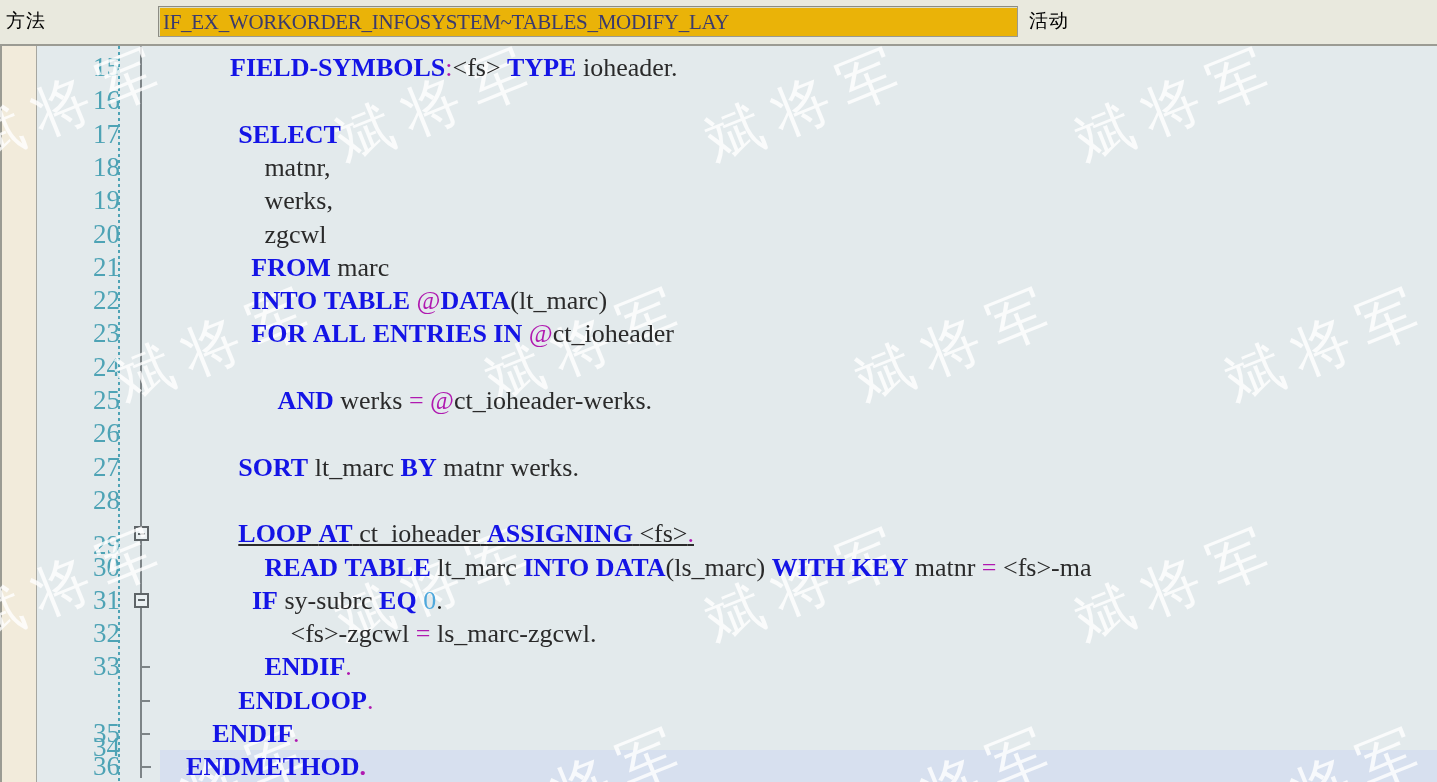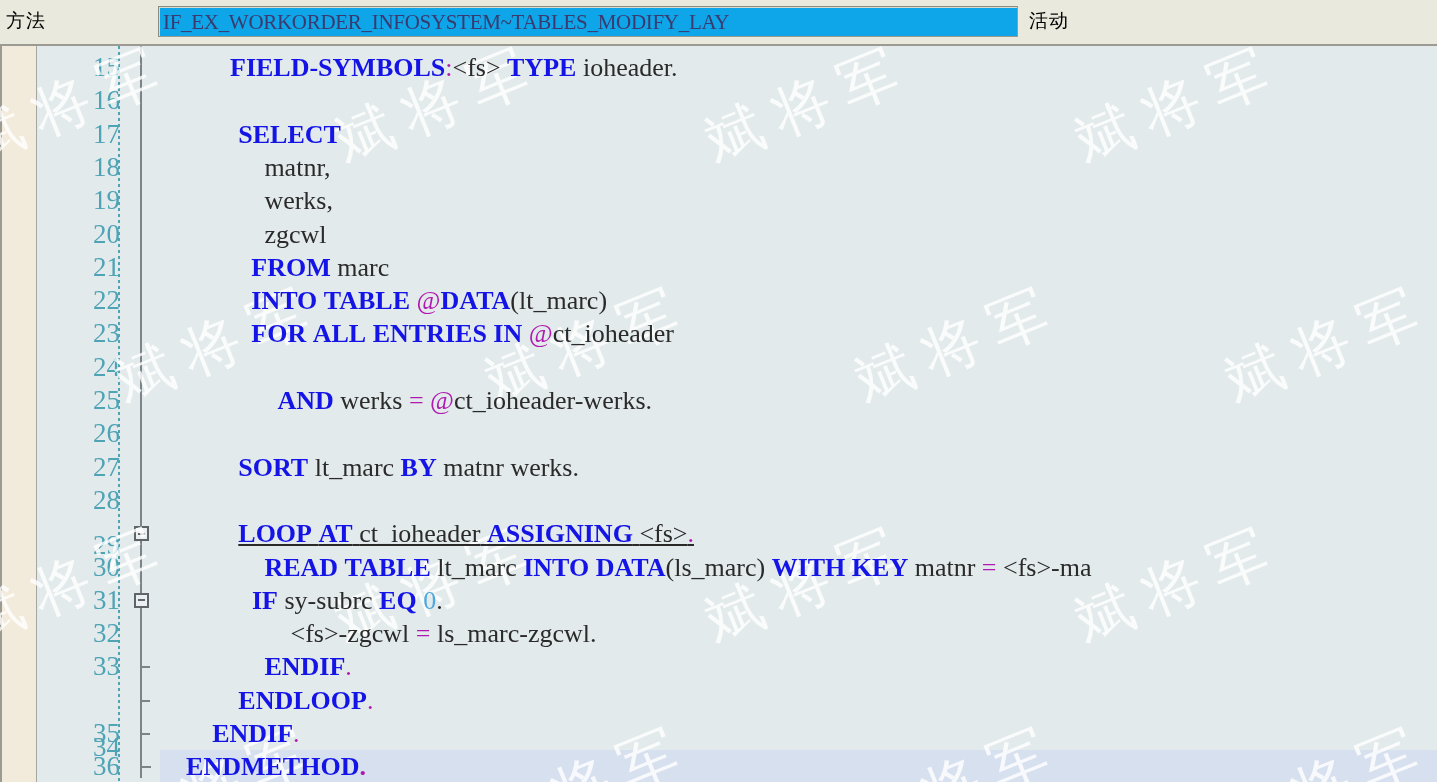--- a/index.html
+++ b/index.html
@@ -26,21 +26,21 @@
     font-family: "DejaVu Sans", sans-serif;
     font-size: 19px;
     color: #000000;
     letter-spacing: 1px;
     white-space: nowrap;
   }
   #method-field {
     position: absolute;
     left: 158px; top: 6px;
     width: 860px; height: 31px;
-    background: #0ea5e9;
+    background: #eab308;
     border: 1px solid #9A9A90;
     border-top-color: #8C8C84;
     border-left-color: #8C8C84;
     box-sizing: border-box;
     box-shadow: inset 1px 1px 0 #D8DCCB;
   }
   #method-field-text {
     position: absolute;
     left: 4px; top: 3px;
     font-family: "Liberation Serif", serif;

